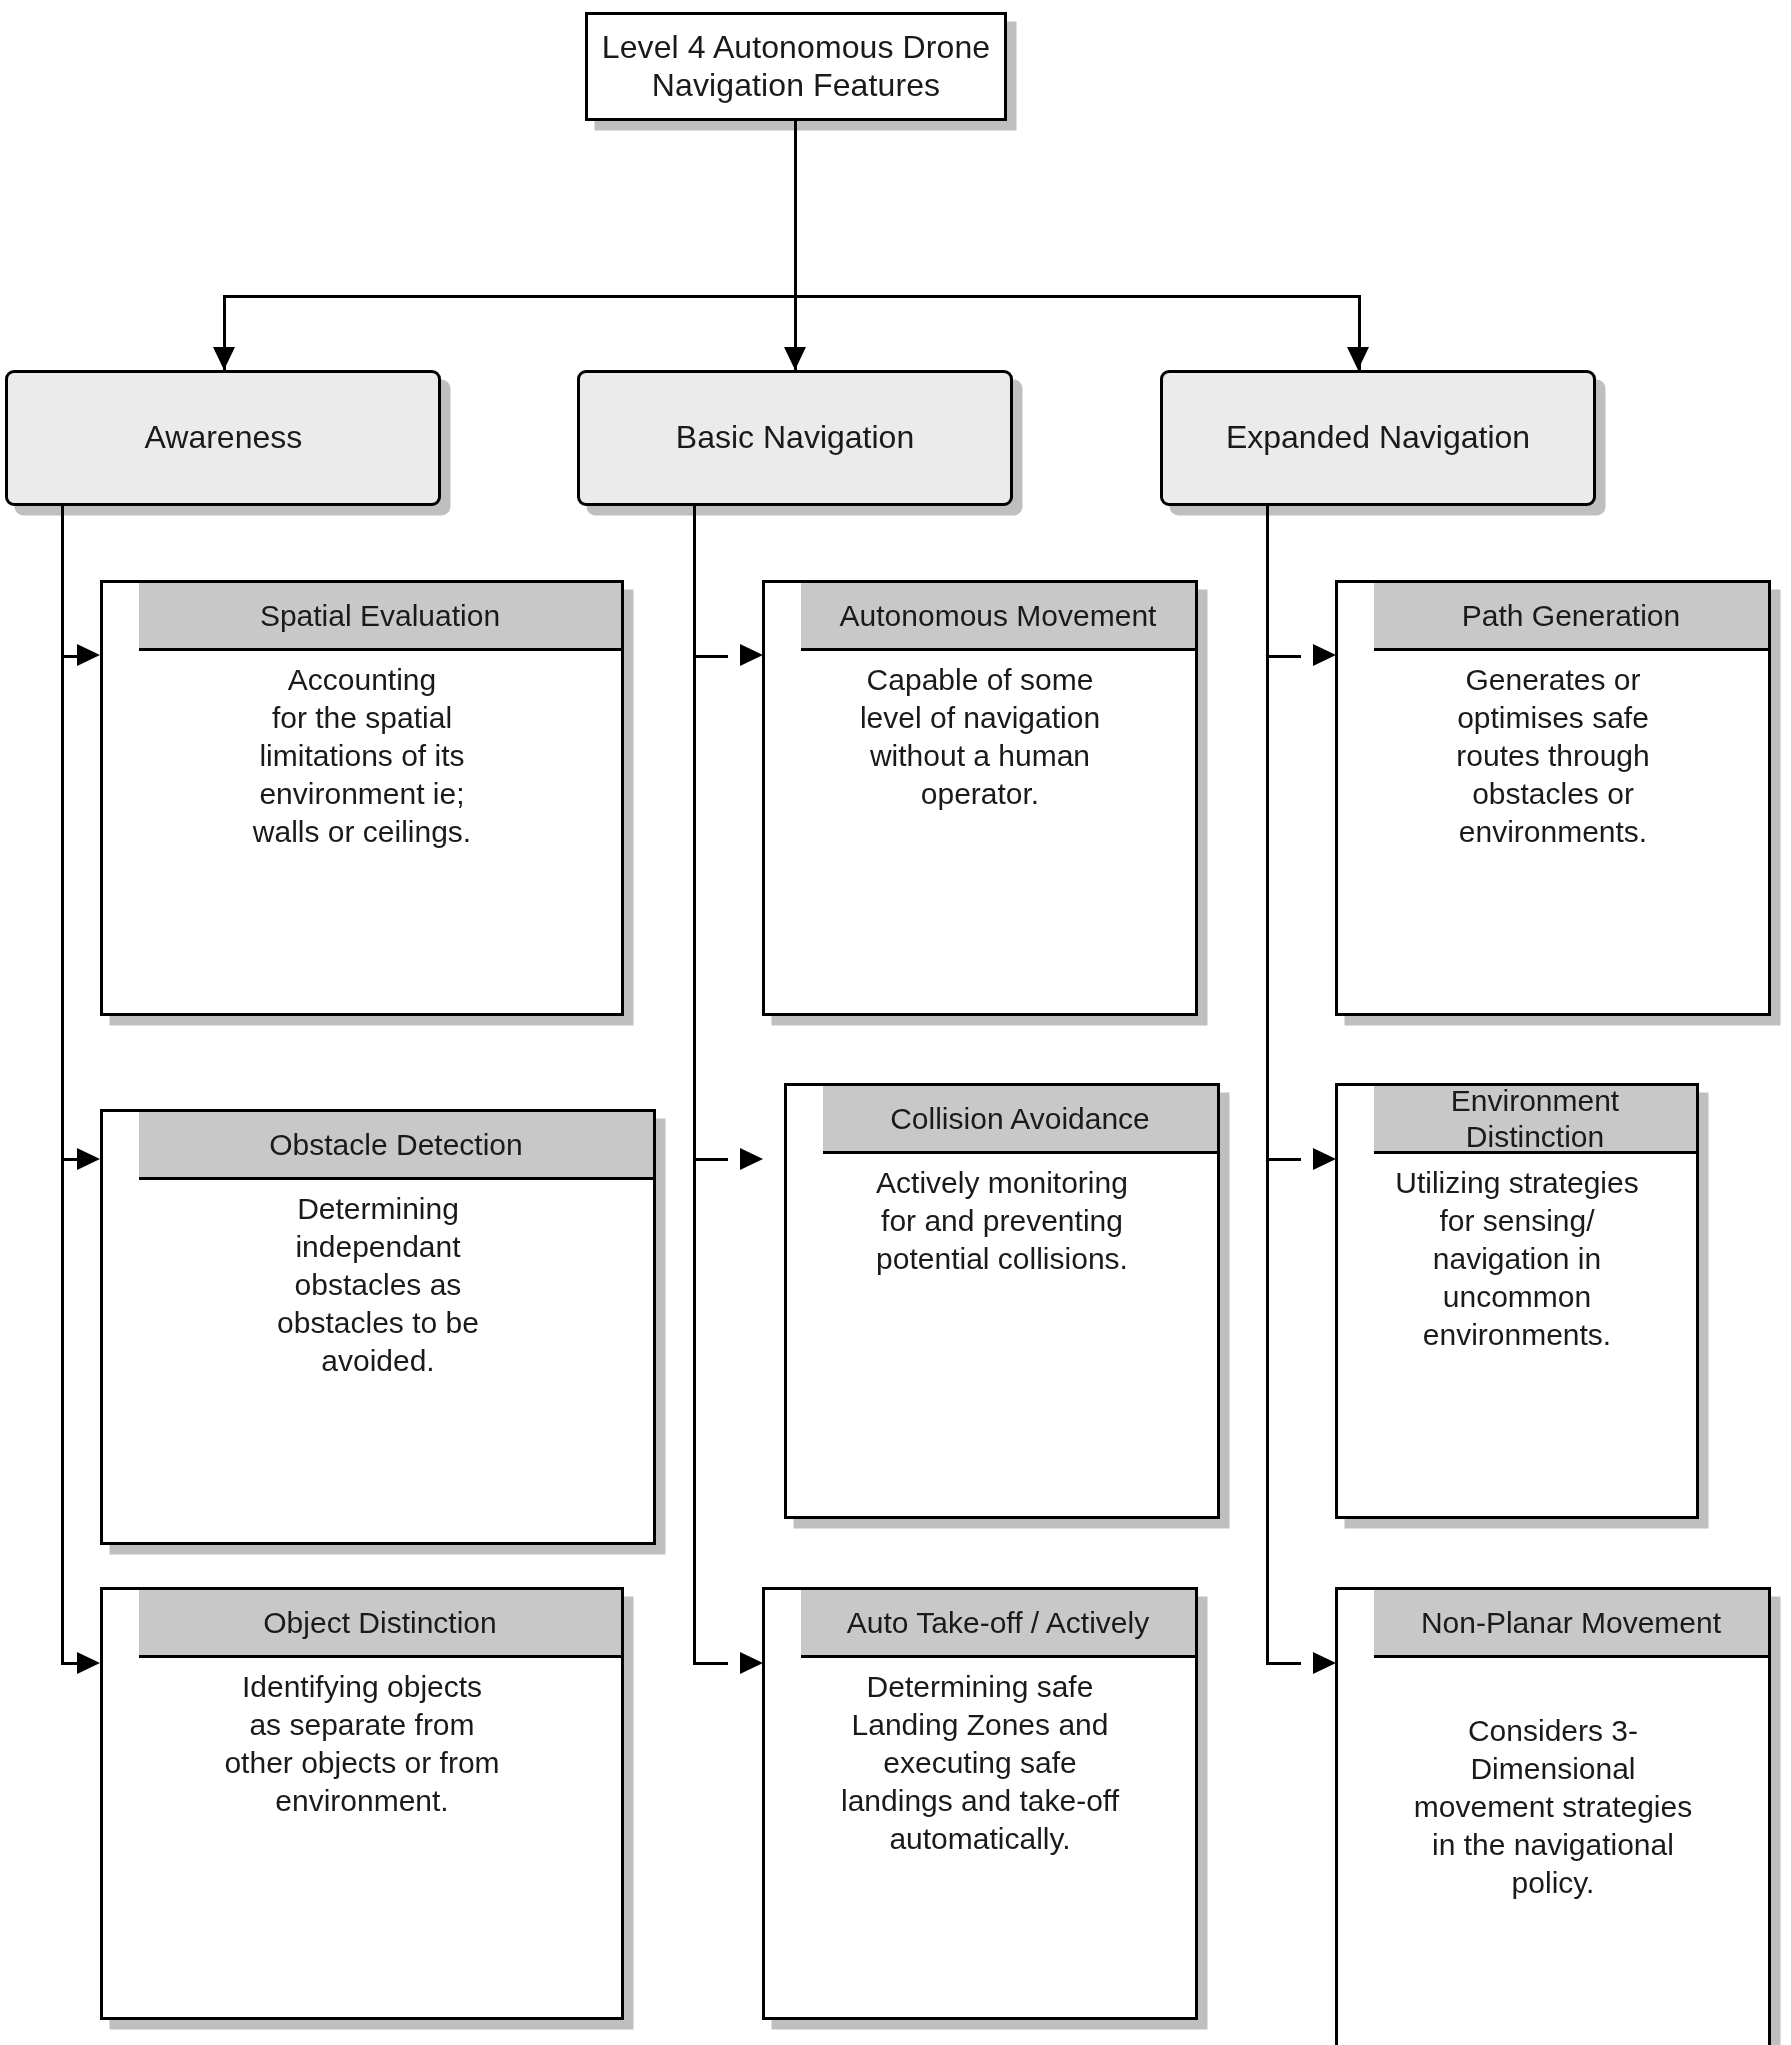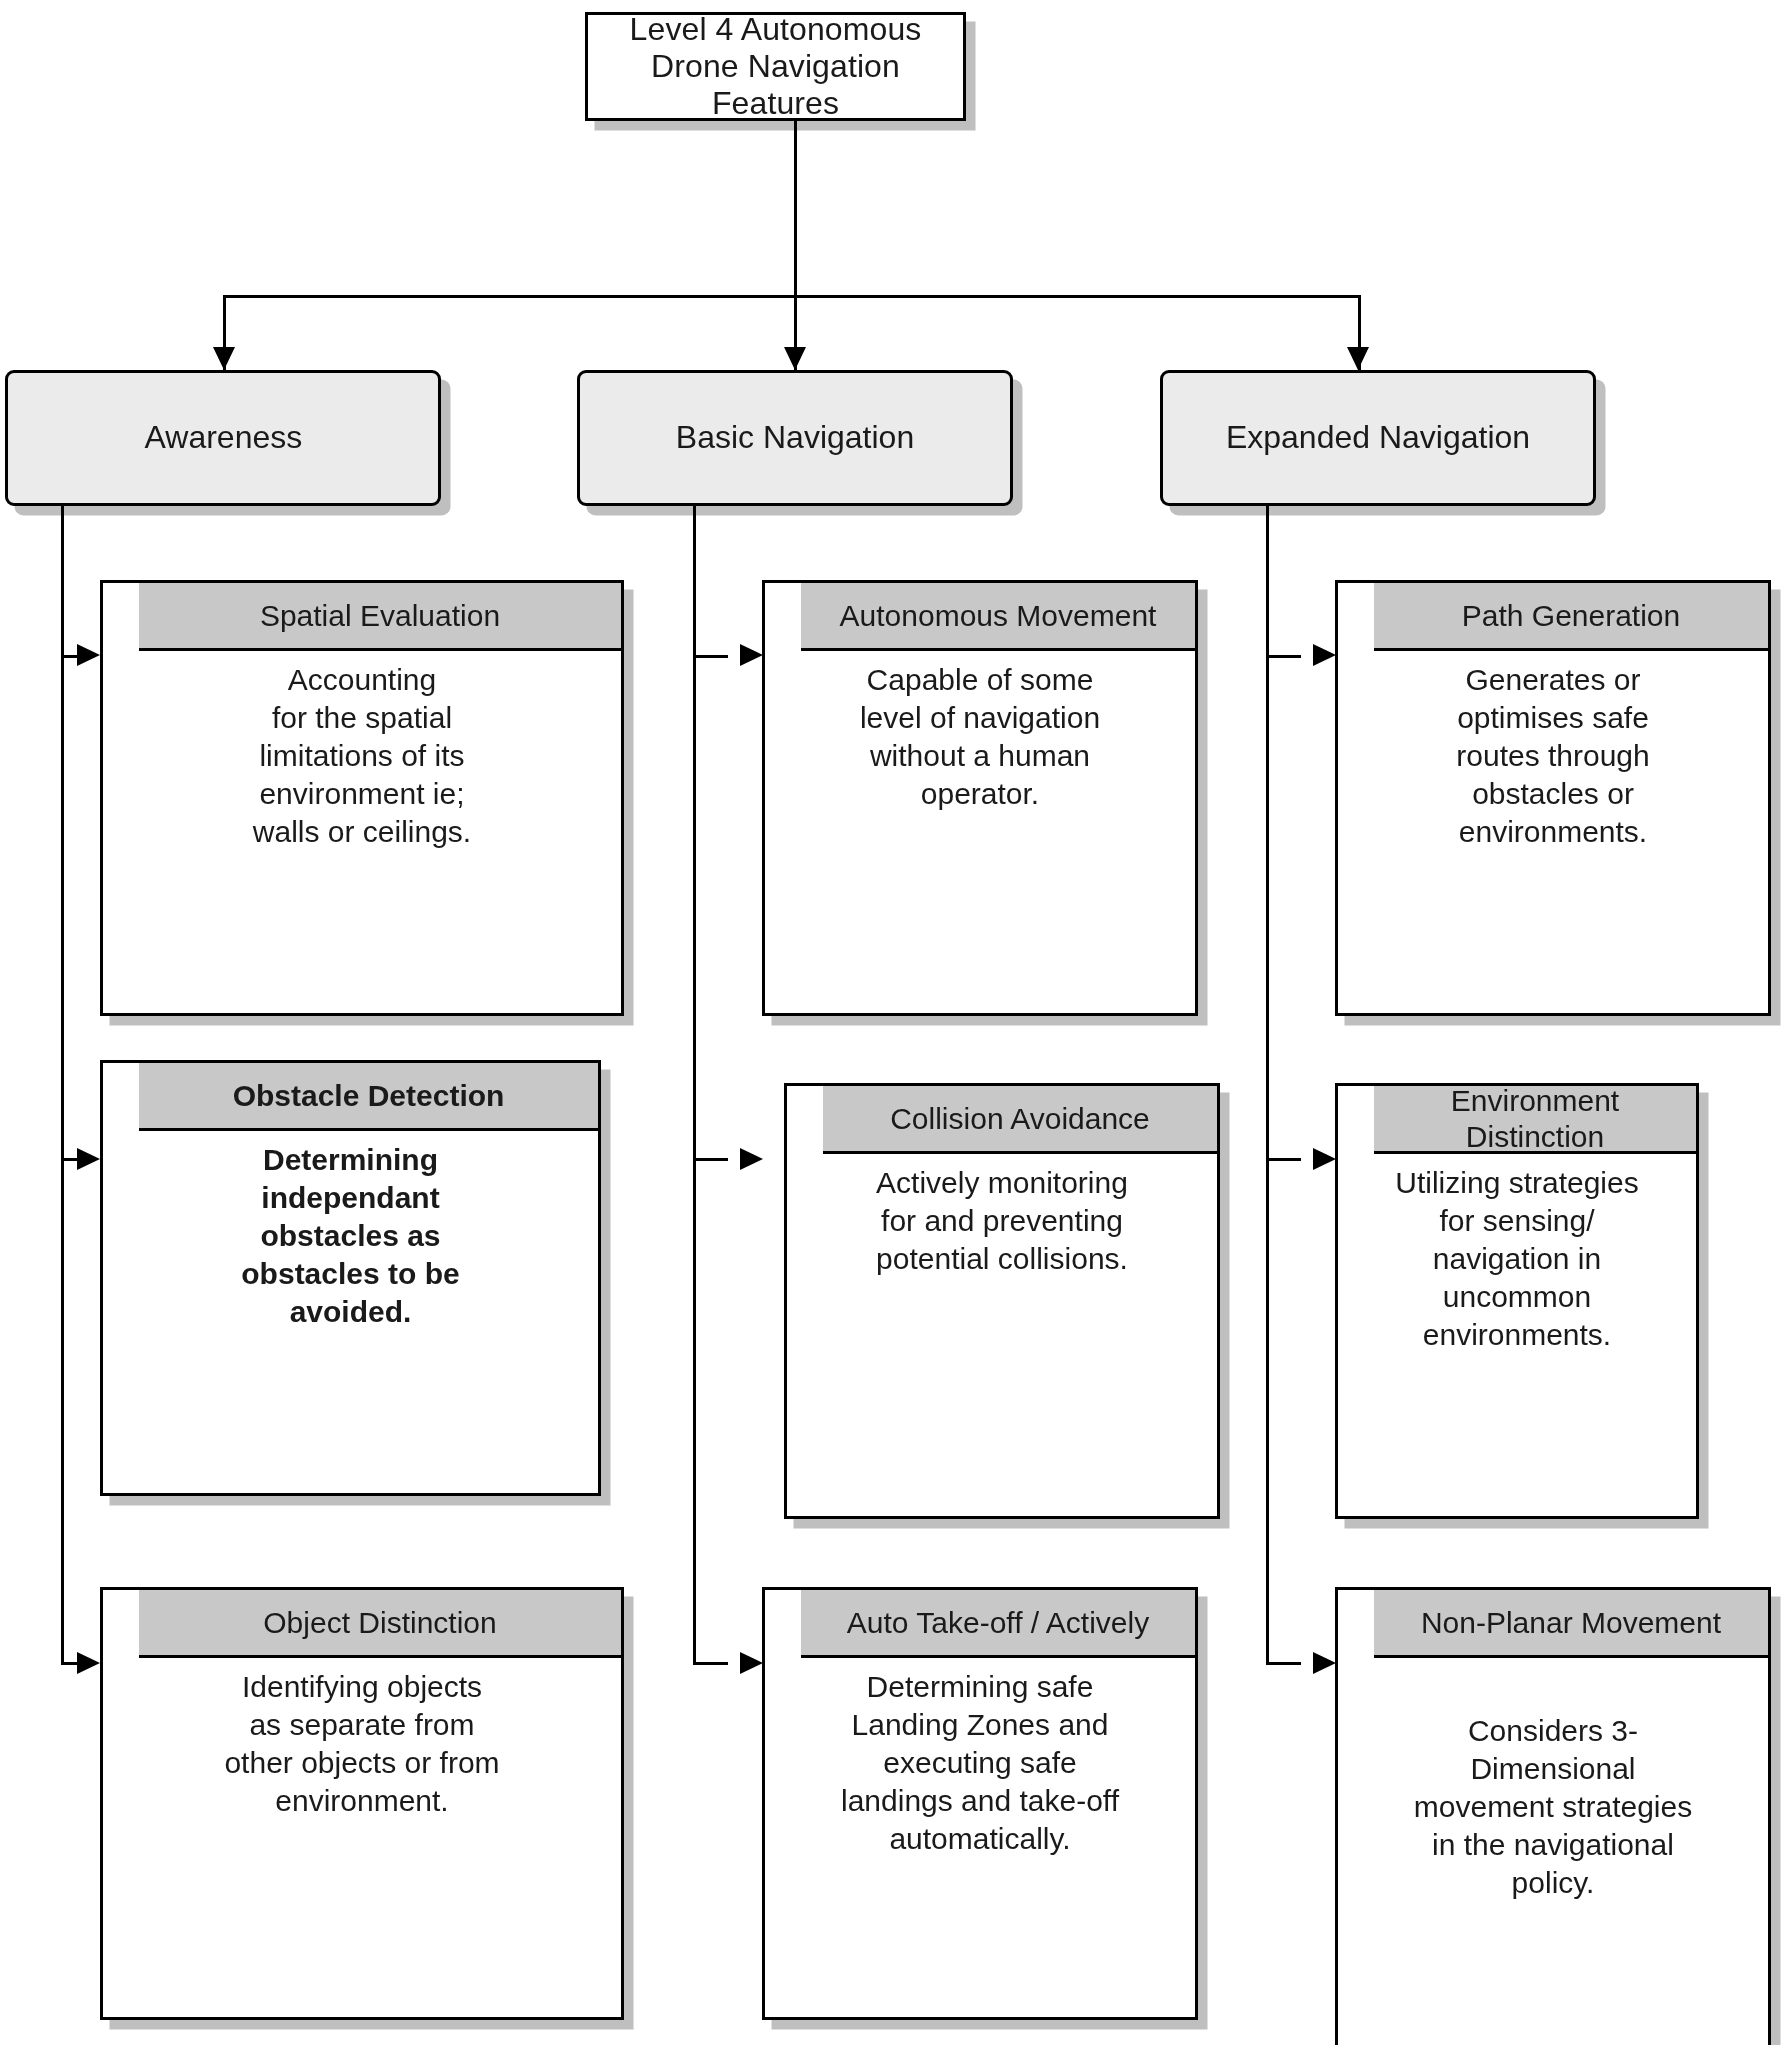--- a/index.html
+++ b/index.html
@@ -113,21 +113,21 @@
     border-top: 11.6px solid transparent;
     border-bottom: 11.6px solid transparent;
     border-left: 23px solid #000000;
   }
 </style>
 </head>
 <body>
 
 <div id="canvas">
 
-  <div class="box root-node" style="left:585px; top:12.2px; width:381px; height:109px;">
+  <div class="box root-node" style="left:585px; top:12.2px; width:422px; height:109px;">
     <span>Level 4 Autonomous Drone Navigation Features</span>
   </div>
 
   <div class="line-v" style="left:794px; top:121px; height:177px;"></div>
 
   <div class="line-h" style="left:223px; top:295px; width:1138px;"></div>
 
   <div class="line-v" style="left:223px; top:295px; height:75px;"></div>
   <div class="line-v" style="left:794px; top:295px; height:75px;"></div>
   <div class="line-v" style="left:1358px; top:295px; height:75px;"></div>
@@ -176,21 +176,21 @@
 
   <div class="box card" style="left:100px; top:580px; width:524px; height:436px;">
     <div class="card-header">Spatial Evaluation</div>
     <div class="card-body">Accounting
 for the spatial
 limitations of its
 environment ie;
 walls or ceilings.</div>
   </div>
 
-  <div class="box card" style="left:100px; top:1060px; width:501px; height:436px;font-weight:bold;">
+  <div class="box card" style="left:100px; top:1109px; width:556px; height:436px;">
     <div class="card-header">Obstacle Detection</div>
     <div class="card-body">Determining
 independant
 obstacles as
 obstacles to be
 avoided.</div>
   </div>
 
   <div class="box card" style="left:100px; top:1587px; width:524px; height:433px;">
     <div class="card-header">Object Distinction</div>

